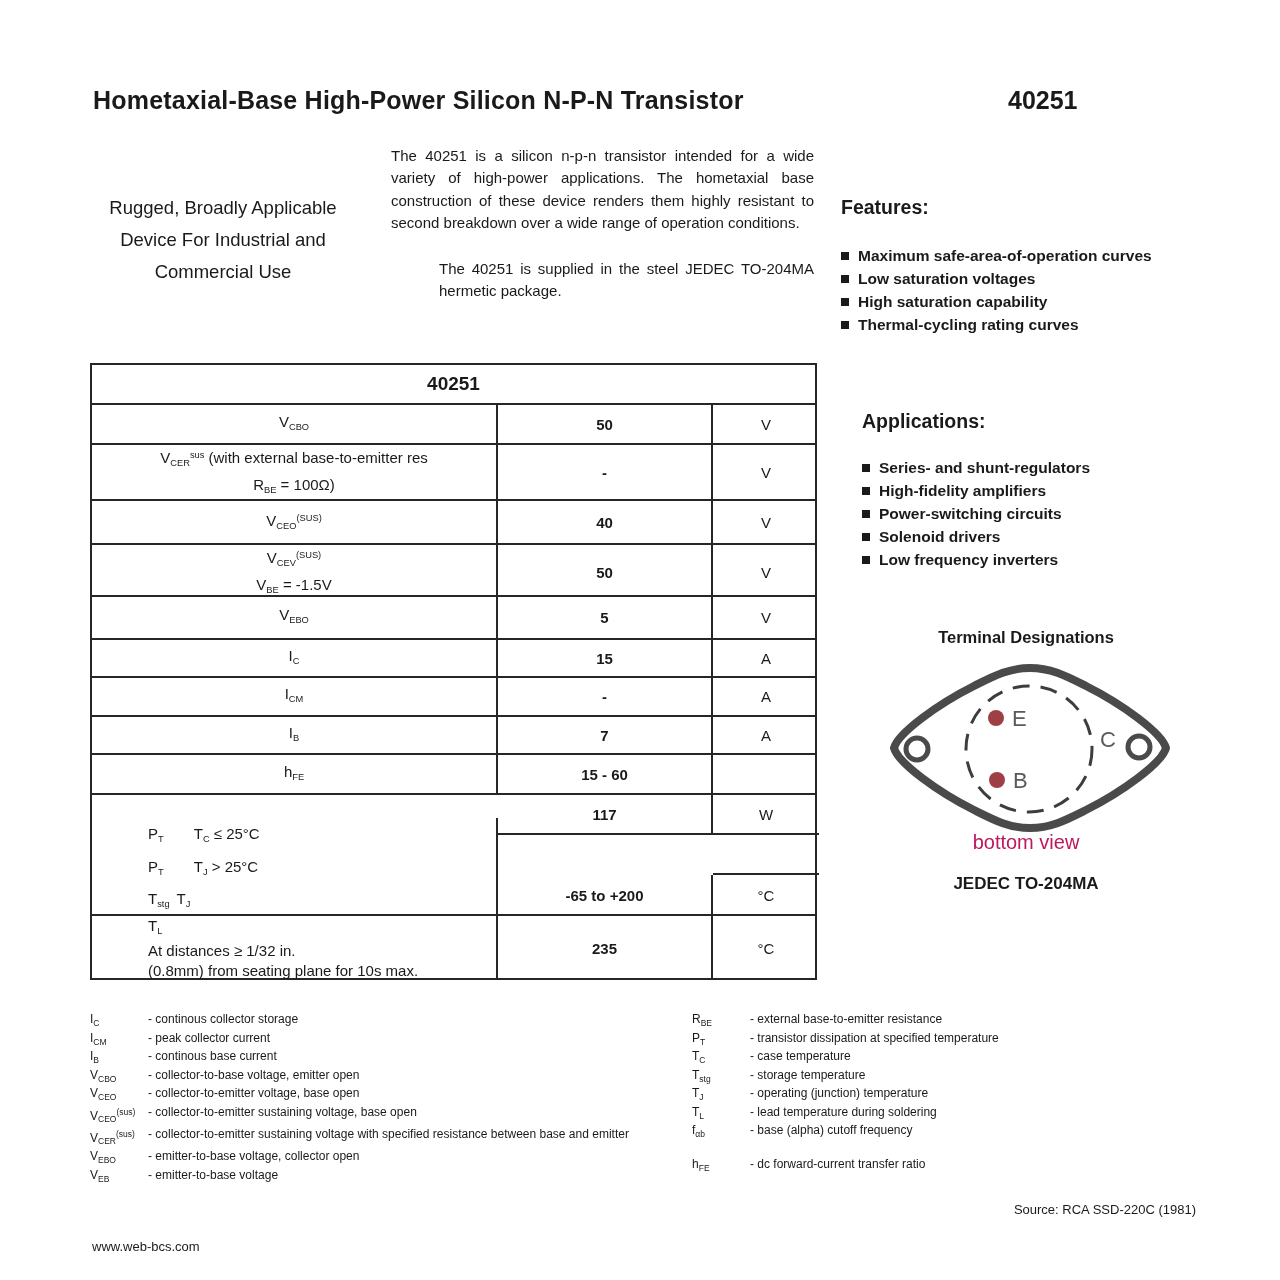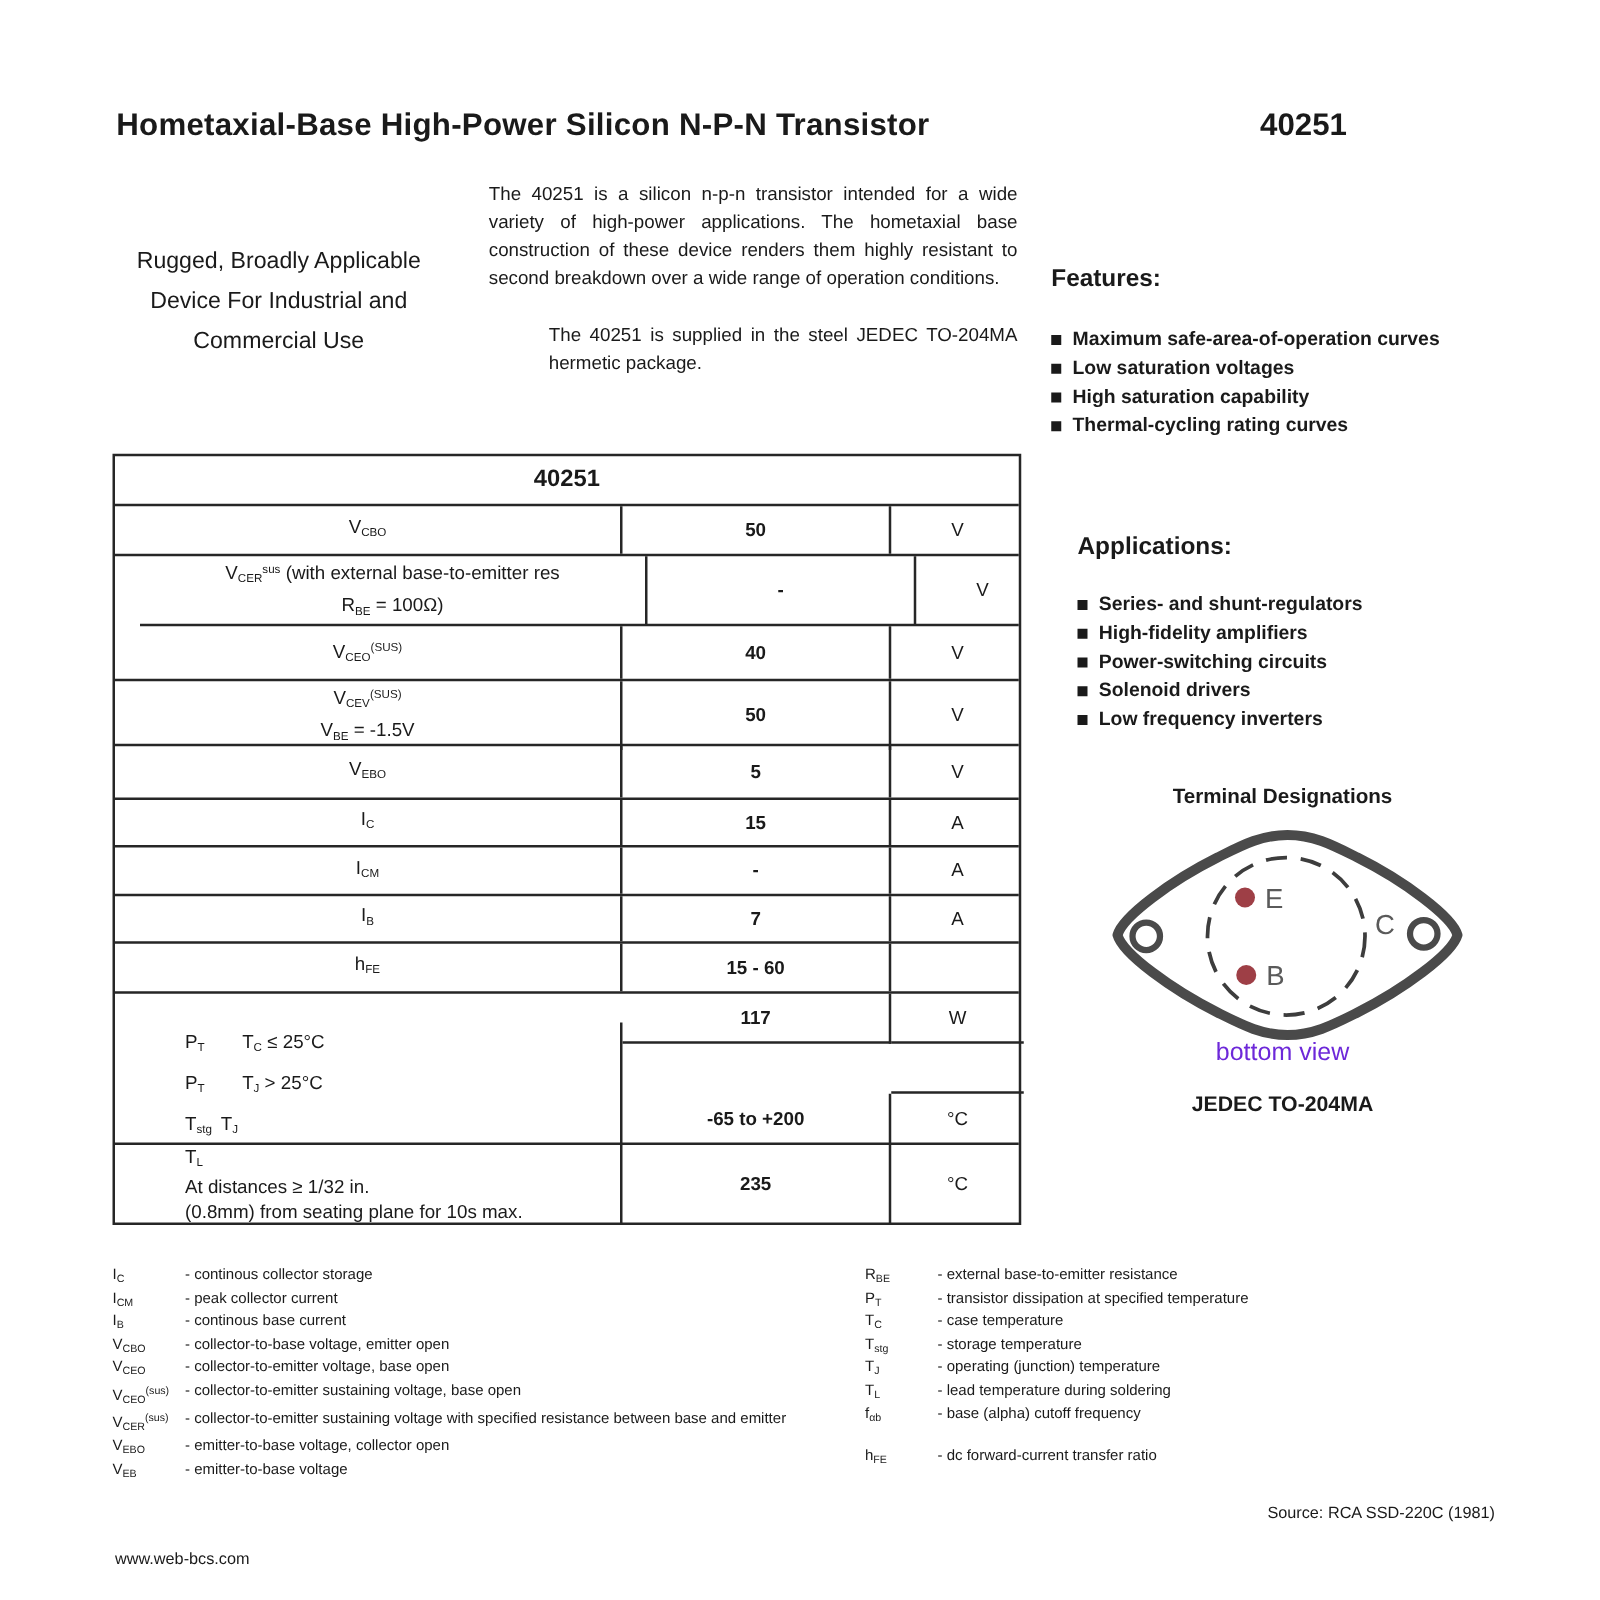--- a/index.html
+++ b/index.html
@@ -19,54 +19,54 @@
   
   .doc-title { position: absolute; left: 93px; top: 86px; font-size: 25px; font-weight: bold; letter-spacing: 0.2px; }
   .part-number { position: absolute; left: 1008px; top: 86px; font-size: 25px; font-weight: bold; }
 
   
   .tagline { position: absolute; left: 93px; top: 192px; width: 260px; text-align: center; font-size: 18.5px; line-height: 32px; }
   .intro { position: absolute; left: 391px; top: 145px; width: 423px; font-size: 15px; line-height: 22.4px; text-align: justify; }
   .intro p + p { margin-top: 23px; margin-left: 48px; }
 
   
-  .side-heading { font-size: 19.5px; font-weight: bold; margin-top: 16px; }
+  .side-heading { font-size: 19.5px; font-weight: bold; }
   .features { position: absolute; left: 841px; top: 196px; width: 370px; }
   .features .bullet-list { margin-top: 25px; }
   .applications { position: absolute; left: 862px; top: 410px; width: 345px; }
   .applications .bullet-list { margin-top: 23px; }
   .bullet-item { display: flex; align-items: center; font-size: 15.5px; font-weight: bold; line-height: 23px; }
   .bullet-sq { width: 8px; height: 8px; background: #1a1a1a; margin-right: 9px; flex: none; }
 
   
   .spec-table { position: absolute; left: 90px; top: 363px; width: 727px; border: 2px solid #262626; background: #fff; }
   .t-title { height: 40px; display: flex; align-items: center; justify-content: center; font-size: 19px; font-weight: bold; border-bottom: 2px solid #262626; }
   .t-row { display: grid; grid-template-columns: 406px 215px 106px; border-bottom: 2px solid #262626; }
   .t-row:last-child { border-bottom: none; }
   .cell { display: flex; align-items: center; justify-content: center; font-size: 15px; }
   .param { border-right: 2px solid #262626; flex-direction: column; text-align: center; line-height: 21px; }
   .value { border-right: 2px solid #262626; font-weight: bold; text-align: center; }
   .unit  { }
-  .h40 { height: 40px; } .h56 { height: 56px; margin-left: 20px; } .h44 { height: 44px; }
+  .h40 { height: 40px; } .h56 { height: 56px; } .h44 { height: 44px; }
   .h52 { height: 52px; } .h43 { height: 43px; } .h38 { height: 38px; }
   .h39 { height: 39px; }
   .t-row.pt { grid-template-rows: 40px 40px 41px; height: 121px; }
   .pt-param { grid-column: 1; grid-row: 1 / span 3; display: flex; flex-direction: column; justify-content: space-around; align-items: flex-start; padding-left: 56px; border-right: 2px solid #262626; font-size: 15px; margin-top: 23px; }
   .pt .value, .pt .unit { display: flex; align-items: center; justify-content: center; }
   .pt .rb { border-bottom: 2px solid #262626; }
   .pt-cond { margin-left: 30px; }
   .pt-close { margin-left: 7px; }
   .t-row.tl { height: 62px; }
   .tl-param { border-right: 2px solid #262626; display: flex; flex-direction: column; justify-content: center; align-items: flex-start; padding-left: 56px; font-size: 15px; line-height: 19.5px; }
 
   
   .terminal-heading { position: absolute; left: 880px; top: 628px; width: 292px; text-align: center; font-size: 16.5px; font-weight: bold; }
   .package-svg { position: absolute; left: 878px; top: 652px; }
   .package-svg text { font-family: "Liberation Sans", "DejaVu Sans", sans-serif; }
-  .bottom-view { position: absolute; left: 880px; top: 831px; width: 292px; text-align: center; font-size: 20px; color: #6d28d9; }
+  .bottom-view { position: absolute; left: 880px; top: 831px; width: 292px; text-align: center; font-size: 20px; color: #be185d; }
   .package-name { position: absolute; left: 880px; top: 874px; width: 292px; text-align: center; font-size: 17px; font-weight: bold; }
 
   
   .legend-left  { position: absolute; left: 90px;  top: 1012px; width: 590px; }
   .legend-right { position: absolute; left: 692px; top: 1012px; width: 520px; }
   .legend-row { display: flex; font-size: 12px; line-height: 15px; }
   .legend-row.gap { margin-top: 15px; }
   .legend-sym { width: 58px; flex: none; }
   .legend-sym sub, .legend-sym sup { font-size: 8.5px; }
   .legend-desc { }

